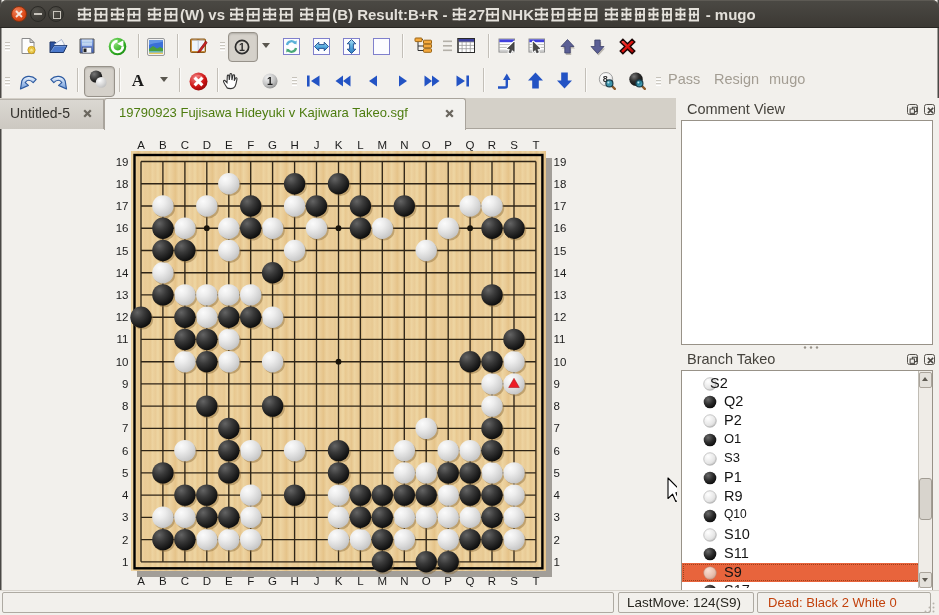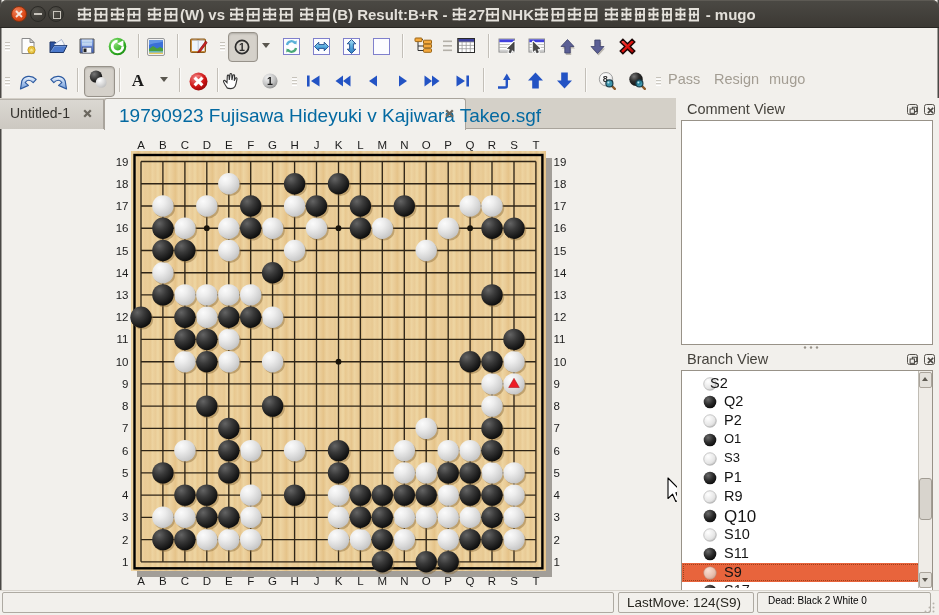--- a/index.html
+++ b/index.html
@@ -707,26 +707,26 @@
     <rect x="0" y="4.4" width="5" height="1.5" fill="#ffffff"></rect>
     <rect x="0" y="6.2" width="5" height="1.3" fill="#c6c2ba"></rect>
     <rect x="0" y="7.5" width="5" height="1.5" fill="#ffffff"></rect>
   </svg>
 <div style="position:absolute;left:668px;top:71px;font-size:14.5px;color:#a39d93">Pass</div>
 <div style="position:absolute;left:714px;top:71px;font-size:14.5px;color:#a39d93">Resign</div>
 <div style="position:absolute;left:769px;top:71px;font-size:14.5px;color:#a39d93">mugo</div>
 
 <div style="position:absolute;left:0;top:98px;width:676px;height:30px;background:#d4d0c8;border-bottom:1px solid #a9a49c"></div>
 <div style="position:absolute;left:0;top:99px;width:103px;height:29px;background:linear-gradient(#dbd8d2,#ccc8c1);border-right:1px solid #a9a49c;border-top:1px solid #b5b1aa"></div>
-<div style="position:absolute;left:10px;top:105px;font-size:14px;color:#34322e">Untitled-1</div>
+<div style="position:absolute;left:10px;top:105px;font-size:14px;color:#34322e">Untitled-5</div>
 <svg width="11" height="11" viewBox="0 0 11 11" style="position:absolute;left:82px;top:108px" xmlns="http://www.w3.org/2000/svg">
     <path d="M1.4 3 L3 1.4 L5.5 3.9 L8 1.4 L9.6 3 L7.1 5.5 L9.6 8 L8 9.6 L5.5 7.1 L3 9.6 L1.4 8 L3.9 5.5 Z" fill="#6b675f"></path>
   </svg>
 <div style="position:absolute;left:104px;top:98px;width:360px;height:31px;background:#f2f1ee;border:1px solid #a9a49c;border-bottom:none;border-radius:3px 3px 0 0"></div>
-<div style="position:absolute;left:119px;top:105px;font-size:19px;color:#0369a1">19790923 Fujisawa Hideyuki v Kajiwara Takeo.sgf</div>
+<div style="position:absolute;left:119px;top:105px;font-size:13px;color:#4d7c0f">19790923 Fujisawa Hideyuki v Kajiwara Takeo.sgf</div>
 <svg width="11" height="11" viewBox="0 0 11 11" style="position:absolute;left:444px;top:108px" xmlns="http://www.w3.org/2000/svg">
     <path d="M1.4 3 L3 1.4 L5.5 3.9 L8 1.4 L9.6 3 L7.1 5.5 L9.6 8 L8 9.6 L5.5 7.1 L3 9.6 L1.4 8 L3.9 5.5 Z" fill="#6b675f"></path>
   </svg>
 
 <div style="position:absolute;left:677px;top:98px;width:262px;height:492px;background:#f2f0ec"></div>
 <div style="position:absolute;left:687px;top:101px;font-size:14.5px;color:#45423c">Comment View</div>
 <div style="position:absolute;left:906.5px;top:104px;width:11px;height:11px;border:1.2px solid #55524c;border-radius:2.5px;box-sizing:border-box">
     <svg width="11" height="11" viewBox="0 0 11.6 11.6" style="display:block" xmlns="http://www.w3.org/2000/svg">
       <rect x="2.2" y="4.2" width="4.6" height="4.6" fill="#f2f0ec" stroke="#4a4843" stroke-width="1.1"></rect>
       <path d="M4.6 4.2 V2.4 H9.2 V7 H6.8" fill="none" stroke="#4a4843" stroke-width="1.1"></path>
@@ -736,21 +736,21 @@
     <svg width="11" height="11" viewBox="0 0 11.6 11.6" style="display:block" xmlns="http://www.w3.org/2000/svg">
       <path d="M3 3 L8.6 8.6 M8.6 3 L3 8.6" stroke="#4a4843" stroke-width="1.7"></path>
     </svg>
   </div>
 <div style="position:absolute;left:681px;top:120px;width:250px;height:223px;background:#ffffff;border:1px solid #989288"></div>
 <svg width="16" height="5" viewBox="0 0 16 5" style="position:absolute;left:803px;top:345px" xmlns="http://www.w3.org/2000/svg">
     <circle cx="2" cy="2.5" r="1.2" fill="#98938b"></circle>
     <circle cx="8" cy="2.5" r="1.2" fill="#98938b"></circle>
     <circle cx="14" cy="2.5" r="1.2" fill="#98938b"></circle>
   </svg>
-<div style="position:absolute;left:687px;top:351px;font-size:14.5px;color:#45423c">Branch View</div>
+<div style="position:absolute;left:687px;top:351px;font-size:14.5px;color:#45423c">Branch Takeo</div>
 <div style="position:absolute;left:906.5px;top:354px;width:11px;height:11px;border:1.2px solid #55524c;border-radius:2.5px;box-sizing:border-box">
     <svg width="11" height="11" viewBox="0 0 11.6 11.6" style="display:block" xmlns="http://www.w3.org/2000/svg">
       <rect x="2.2" y="4.2" width="4.6" height="4.6" fill="#f2f0ec" stroke="#4a4843" stroke-width="1.1"></rect>
       <path d="M4.6 4.2 V2.4 H9.2 V7 H6.8" fill="none" stroke="#4a4843" stroke-width="1.1"></path>
     </svg>
   </div>
 <div style="position:absolute;left:924px;top:354px;width:11px;height:11px;border:1.2px solid #55524c;border-radius:2.5px;box-sizing:border-box">
     <svg width="11" height="11" viewBox="0 0 11.6 11.6" style="display:block" xmlns="http://www.w3.org/2000/svg">
       <path d="M3 3 L8.6 8.6 M8.6 3 L3 8.6" stroke="#4a4843" stroke-width="1.7"></path>
     </svg>
@@ -839,21 +839,21 @@
     <div style="position:absolute;left:21px;top:137.8px;line-height:0"><svg width="14" height="14" viewBox="0 0 14 14" style="" xmlns="http://www.w3.org/2000/svg">
         <defs>
           <radialGradient id="lb" cx="0.35" cy="0.3" r="0.85">
             <stop offset="0" stop-color="#6a6a6a"></stop>
             <stop offset="0.5" stop-color="#2a2a2a"></stop>
             <stop offset="1" stop-color="#000000"></stop>
           </radialGradient>
         </defs>
         <circle cx="7" cy="7" r="6.3" fill="url(#lb)"></circle>
       </svg></div>
-    <div style="position:absolute;left:42px;top:135.8px;font-size:17px;color:#141414">Q10</div>
+    <div style="position:absolute;left:42px;top:135.8px;font-size:12px;color:#141414">Q10</div>
     <div style="position:absolute;left:21px;top:156.7px;line-height:0"><svg width="14" height="14" viewBox="0 0 14 14" style="" xmlns="http://www.w3.org/2000/svg">
         <defs>
           <radialGradient id="lw" cx="0.35" cy="0.3" r="0.85">
             <stop offset="0" stop-color="#ffffff"></stop>
             <stop offset="0.65" stop-color="#e4e4e4"></stop>
             <stop offset="1" stop-color="#a6a6a6"></stop>
           </radialGradient>
         </defs>
         <circle cx="7" cy="7" r="6.3" fill="url(#lw)" stroke="#9a9a9a" stroke-width="0.5"></circle>
       </svg></div>
@@ -898,21 +898,21 @@
 <div style="position:absolute;left:921.5px;top:377px;width:0;height:0;border-left:3px solid transparent;border-right:3px solid transparent;border-bottom:4px solid #5e5a52"></div>
 <div style="position:absolute;left:919px;top:572px;width:11px;height:14px;background:#e4e1db;border:1px solid #aaa49b;border-radius:2px"></div>
 <div style="position:absolute;left:921.5px;top:578px;width:0;height:0;border-left:3px solid transparent;border-right:3px solid transparent;border-top:4px solid #5e5a52"></div>
 <div style="position:absolute;left:919px;top:478px;width:11px;height:40px;background:#d8d4cd;border:1px solid #a19c93;border-radius:3px"></div>
 
 <div style="position:absolute;left:0;top:590px;width:939px;height:25px;background:#f2f0ec;border-top:1px solid #d8d4cd"></div>
 <div style="position:absolute;left:2px;top:592px;width:610px;height:19px;border:1px solid #aeaaa2;border-radius:2px"></div>
 <div style="position:absolute;left:618px;top:592px;width:134px;height:19px;border:1px solid #aeaaa2;border-radius:2px"></div>
 <div style="position:absolute;left:627px;top:595px;font-size:13.5px;color:#26251f">LastMove: 124(S9)</div>
 <div style="position:absolute;left:757px;top:592px;width:172px;height:19px;border:1px solid #aeaaa2;border-radius:2px"></div>
-<div style="position:absolute;left:768px;top:595px;font-size:10px;color:#000000">Dead: Black 2 White 0</div>
+<div style="position:absolute;left:768px;top:595px;font-size:13px;color:#c2410c">Dead: Black 2 White 0</div>
 <svg width="12" height="12" viewBox="0 0 12 12" style="position:absolute;left:924px;top:601px" xmlns="http://www.w3.org/2000/svg">
     <circle cx="9.5" cy="2.5" r="1" fill="#b8b4ac"></circle>
     <circle cx="9.5" cy="6.5" r="1" fill="#b8b4ac"></circle>
     <circle cx="5.5" cy="6.5" r="1" fill="#b8b4ac"></circle>
     <circle cx="9.5" cy="10.5" r="1" fill="#b8b4ac"></circle>
     <circle cx="5.5" cy="10.5" r="1" fill="#b8b4ac"></circle>
     <circle cx="1.5" cy="10.5" r="1" fill="#b8b4ac"></circle>
   </svg>
 
 </body></html>

